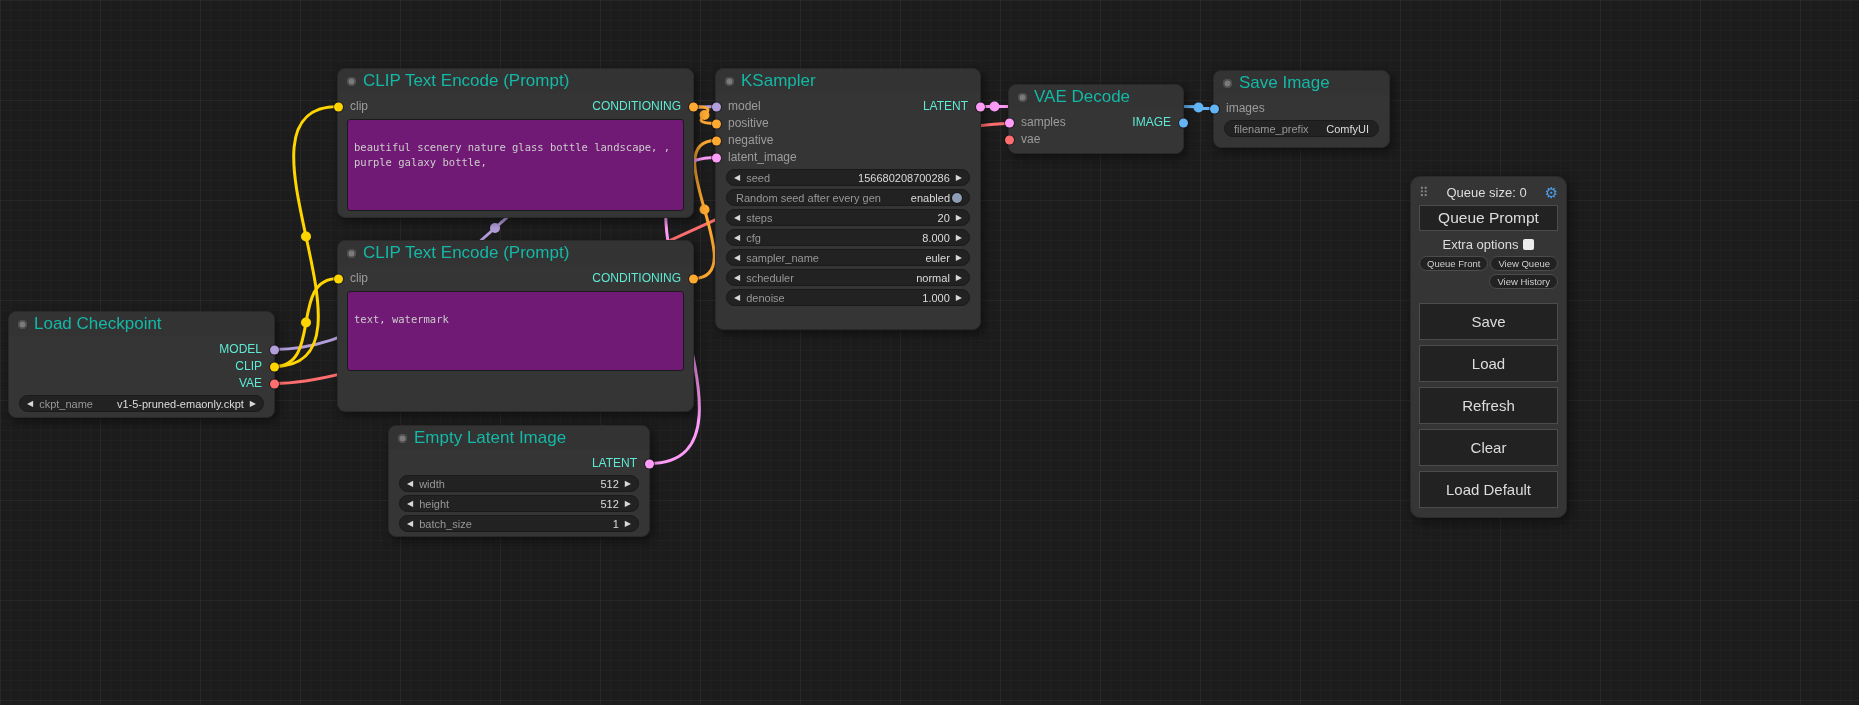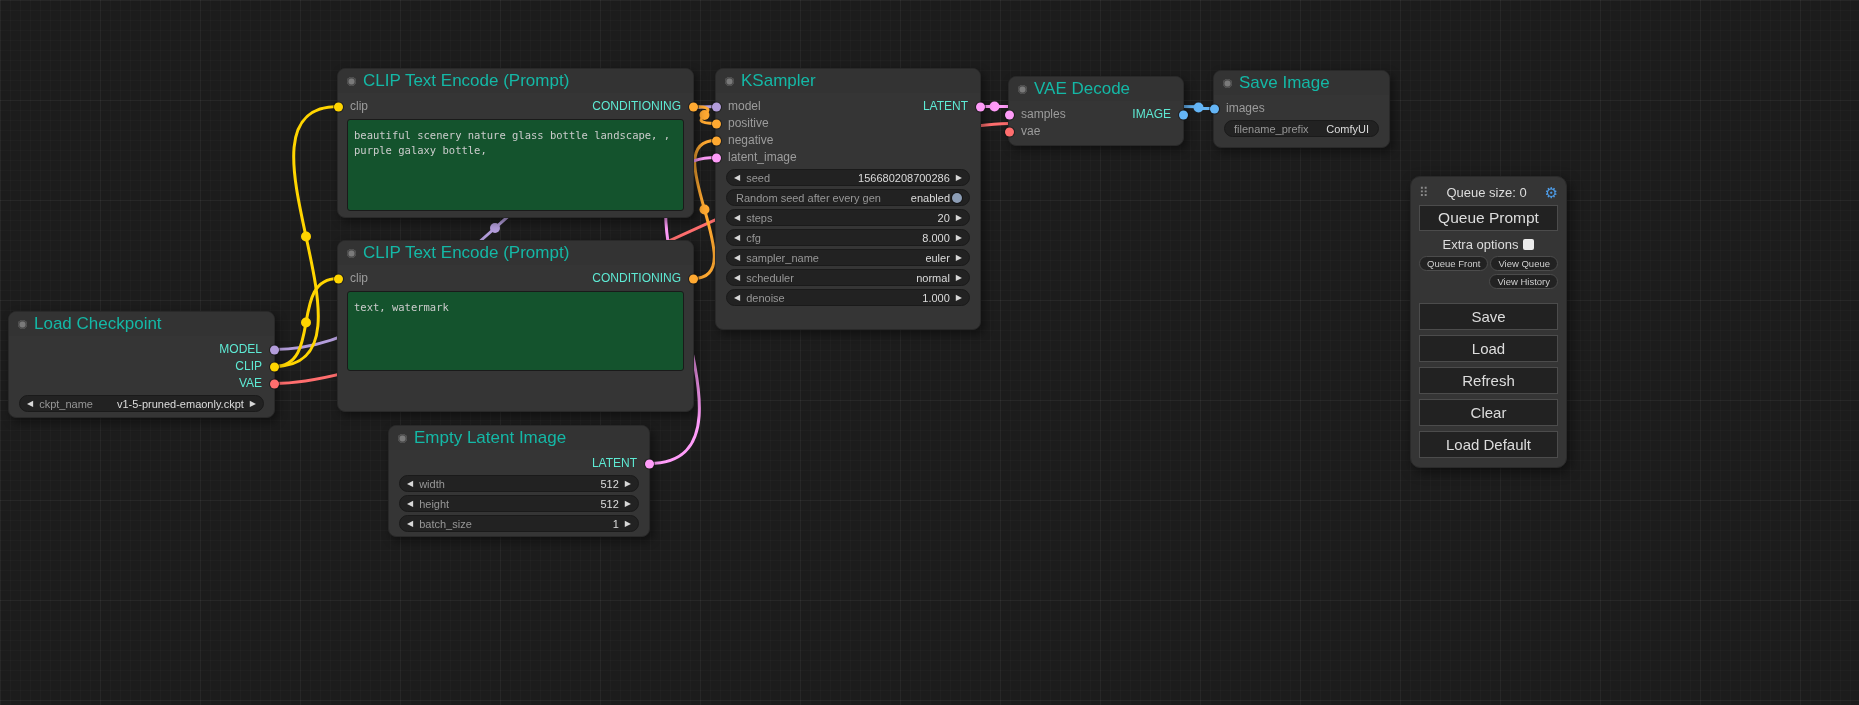--- a/index.html
+++ b/index.html
@@ -42,42 +42,42 @@
     font-size:11px;
   }
   .warrow{color:#d8d8d8;font-size:8px;line-height:1;flex:0 0 auto;}
   .wlabel{color:#979797;margin-left:6px;white-space:nowrap;}
   .wvalue{color:#dcdcdc;margin-left:auto;margin-right:6px;white-space:nowrap;}
   .widget.noarrow .wlabel{margin-left:2px;}
   .widget.noarrow .wvalue{margin-right:2px;}
   .toggle-knob{width:10px;height:10px;border-radius:50%;background:#8c9db5;flex:0 0 auto;box-shadow:0 0 0 1px rgba(0,0,0,.4);}
 
   .prompt{
-    margin:4px 9px 0;background:#14532d;border:1px solid #1a1a1a;border-radius:3px;
-    padding:8px 6px;box-sizing:border-box;overflow:hidden;
+    margin:4px 9px 0;background:#701a75;border:1px solid #1a1a1a;border-radius:3px;
+    padding:20px 6px;box-sizing:border-box;overflow:hidden;
     font-family:"DejaVu Sans Mono", monospace;font-size:10.5px;line-height:1.45;color:#cccccc;
     white-space:pre-wrap;word-break:break-word;
   }
 
   
   .menu{
     position:absolute;z-index:3;left:1410px;top:176px;width:157px;box-sizing:border-box;
     background:#353535;border:1px solid #2a2a2a;border-radius:10px;
     padding:6px 8px 9px;box-shadow:3px 4px 12px rgba(0,0,0,0.5);
   }
   .menu-header{display:flex;align-items:center;height:18px;}
   .drag-handle{color:#8a8a8a;font-size:13px;cursor:grab;}
   .queue-size{flex:1;text-align:center;color:#dddddd;font-size:13px;}
   .gear{font-size:15px;line-height:1;cursor:pointer;}
   .btn{
     display:block;background:#222222;color:#dddddd;border:1px solid #4c4c4c;
     border-radius:0;font-family:"Liberation Sans", sans-serif;cursor:pointer;
   }
   .btn.big{width:100%;font-size:15.5px;padding:3px 0;margin:4px 0 0;}
-  .btn.med{width:100%;font-size:15px;padding:2px 0;margin-top:5px;height:27px;}
+  .btn.med{width:100%;font-size:15px;padding:2px 0;margin-top:5px;height:37px;}
   .btn.small{display:inline-block;font-size:9.5px;padding:1px 7px;border-radius:9px;color:#cfcfcf;}
   .extra-row{margin-top:6px;display:flex;justify-content:center;align-items:center;gap:5px;color:#dddddd;font-size:13px;}
   .checkbox{width:11px;height:11px;background:#ececec;border-radius:2px;cursor:pointer;flex:0 0 auto;}
   .small-row{margin-top:4px;display:flex;justify-content:space-between;}
   .small-row.center{justify-content:flex-end;margin-top:3px;}
   .gap{height:9px;}
 </style>
 </head>
 <body>
 
@@ -254,21 +254,21 @@
       </div>
       <div class="widget">
         <span class="warrow">◀</span>
         <span class="wlabel">denoise</span>
         <span class="wvalue">1.000</span>
         <span class="warrow">▶</span>
       </div>
     </div>
   </div>
 
-  <div class="node" style="left:1008px;top:76px;width:176px;height:70px;">
+  <div class="node" style="left:1008px;top:84px;width:176px;height:70px;">
     <div class="ntitle">
       <span class="tdot"></span>
       <span class="ttext">VAE Decode</span>
     </div>
     <div class="nbody">
       <div class="srow">
         <span class="dot in" style="background: rgb(255, 156, 249);"></span>
         <span class="sl-in">samples</span>
         <span class="sl-out">IMAGE</span>
         <span class="dot out" style="background: rgb(100, 181, 246);"></span>

